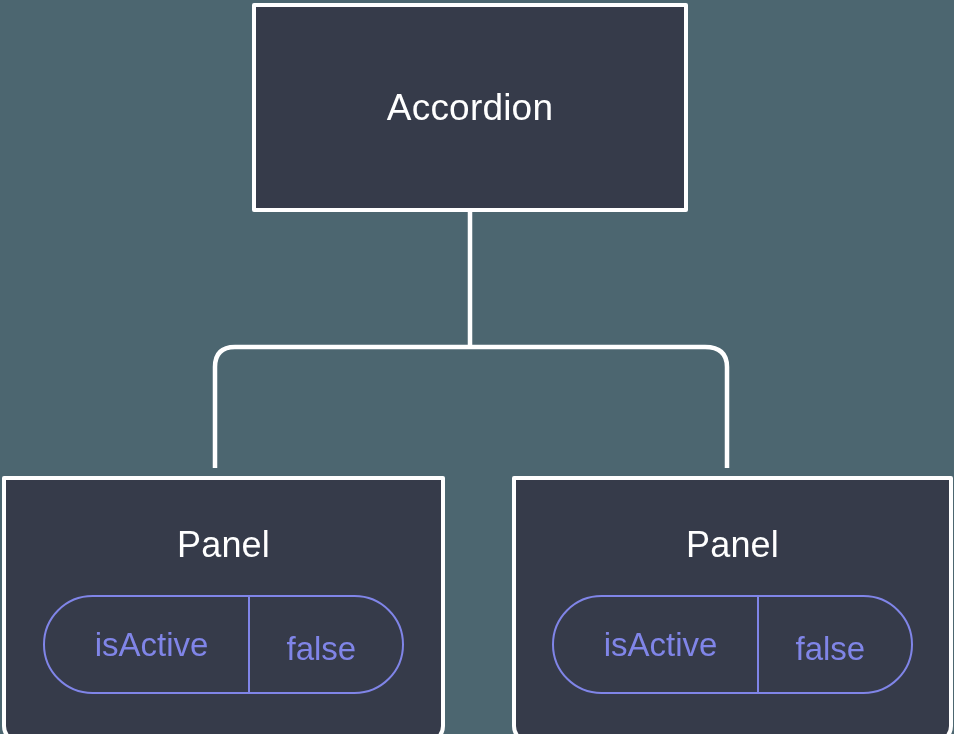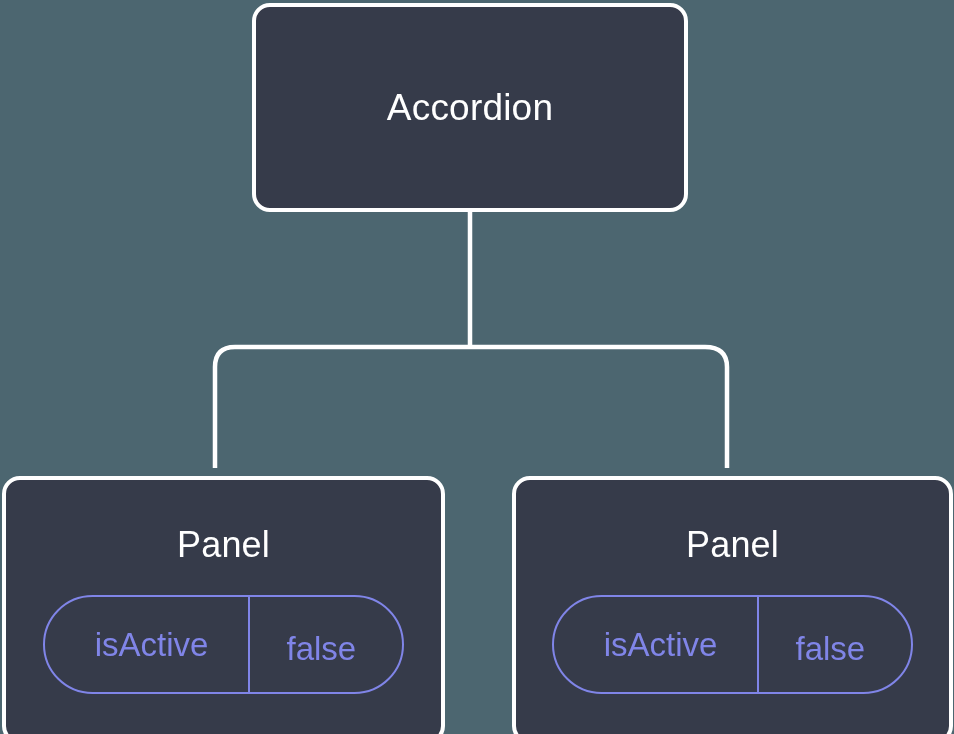--- a/index.html
+++ b/index.html
@@ -29,21 +29,21 @@
     height: 734px;
     pointer-events: none;
   }
 
   
   .node {
     position: absolute;
     box-sizing: border-box;
     background: #363b4a;
     border: 4px solid #ffffff;
-    border-radius: 18px;
+    border-radius: 2px;
     display: flex;
     flex-direction: column;
     align-items: center;
   }
 
   
   .node-root {
     left: 252px;
     top: 3px;
     width: 436px;

